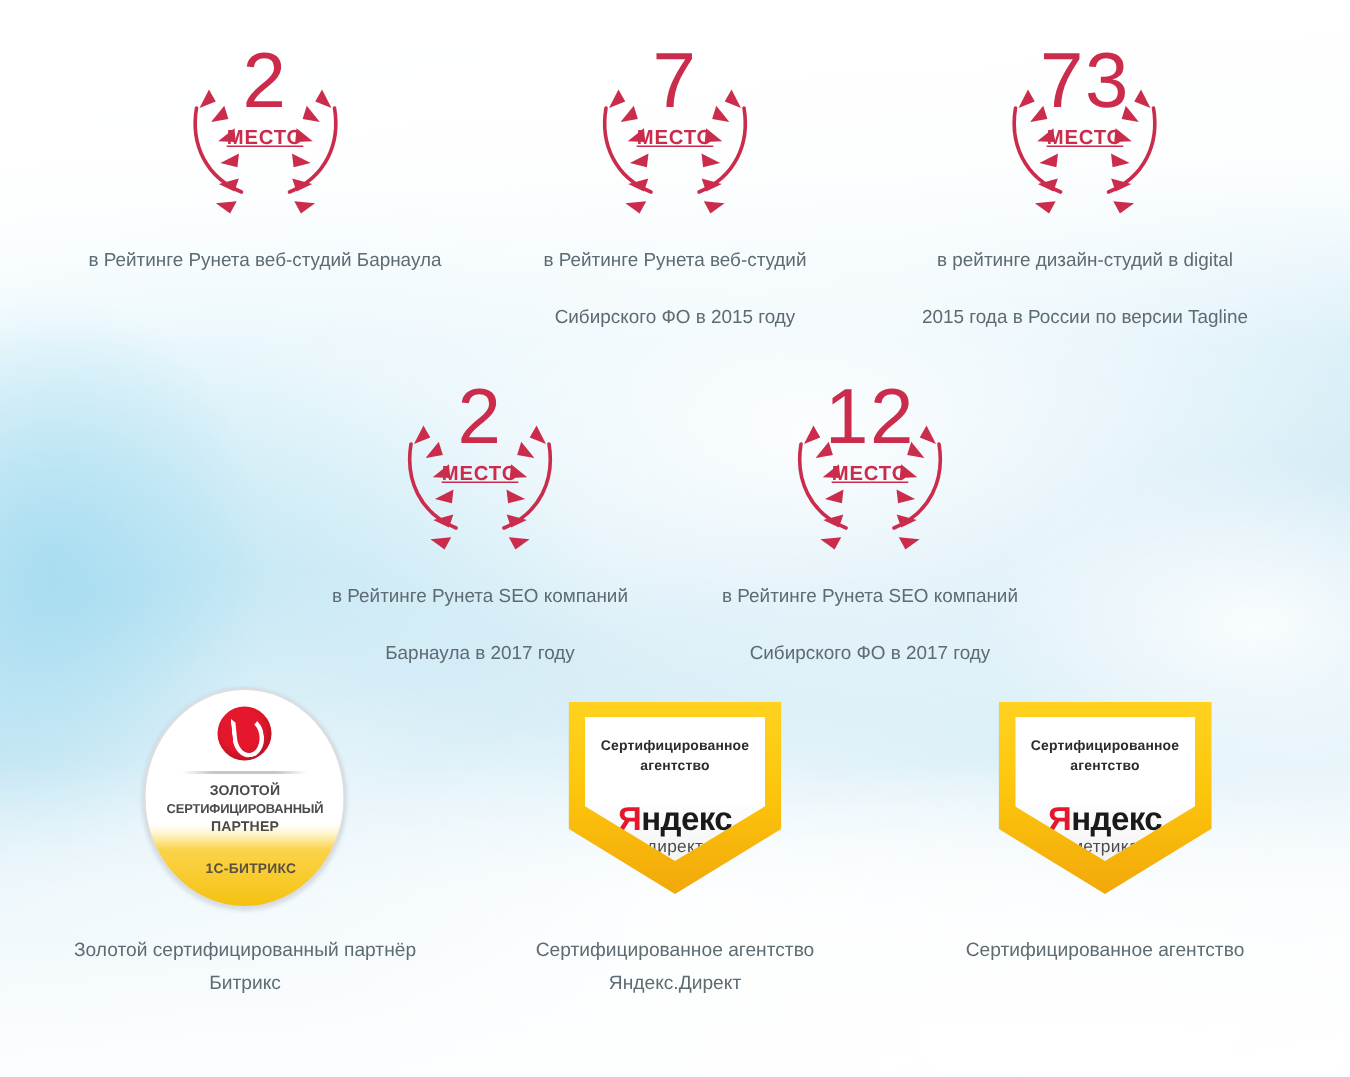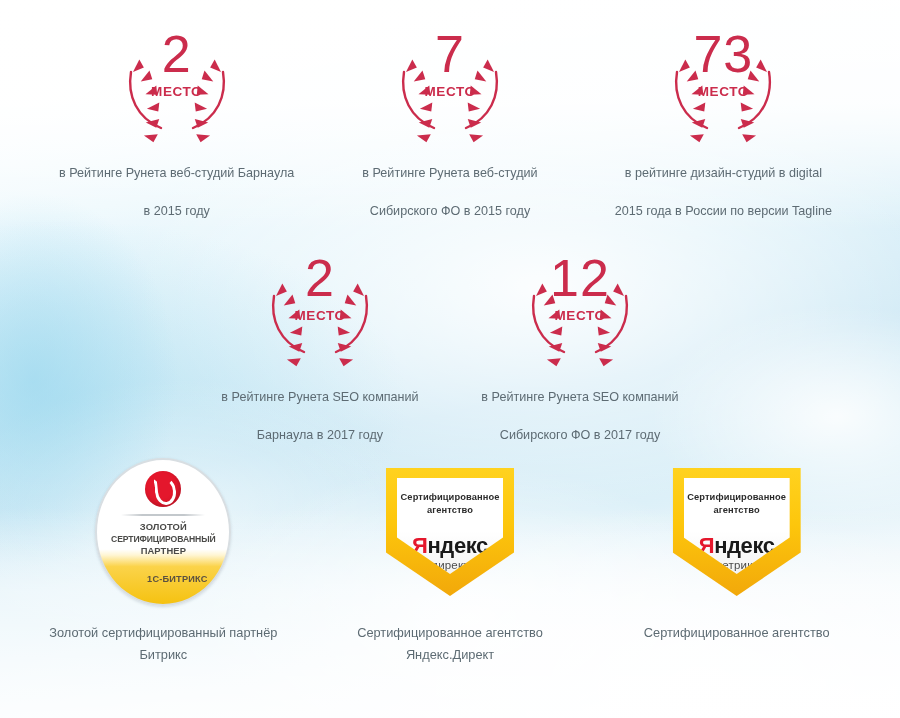--- a/index.html
+++ b/index.html
@@ -108,20 +108,21 @@
   .rank-word {
     position: absolute;
     left: 0;
     top: 58px;
     width: 168px;
     text-align: center;
     font-size: 13.5px;
     font-weight: bold;
     letter-spacing: 0.6px;
     color: #cb2c4c;
+    text-decoration: underline;
   }
 
   .award-caption {
     margin-top: 12px;
     font-size: 12.6px;
     line-height: 1.75;
     color: #5d6b73;
   }
   .award-caption .ln { display: block; white-space: nowrap; margin-top: 16px; }
 
@@ -195,33 +196,33 @@
     font-size: 9.4px;
     font-weight: bold;
     color: #4a4a48;
     line-height: 1.36;
     letter-spacing: 0.1px;
     text-transform: uppercase;
   }
   .bitrix-txt .l2 { font-size: 8.6px; letter-spacing: -0.1px; }
   .bitrix-brand {
     position: absolute;
-    left: 14px; bottom: 20px;
+    left: 4px; bottom: 20px;
     width: 100%;
     text-align: center;
     font-size: 9.2px;
     font-weight: bold;
     color: #5a5141;
     letter-spacing: 0.2px;
   }
 
   
   .ya-badge {
     position: relative;
-    width: 128px;
+    width: 142px;
     height: 128px;
   }
   .ya-shield {
     position: absolute;
     inset: 0;
     background: linear-gradient(180deg, #ffd21f 0%, #fdc60c 45%, #f2a80a 100%);
     clip-path: polygon(0% 0%, 100% 0%, 100% 66%, 50% 100%, 0% 66%);
     box-shadow: 0 1px 4px rgba(60,80,95,0.2);
   }
   .ya-inner {
@@ -297,21 +298,20 @@
             </g>
             <path d="M38,46 C34,70 44,92 68,102" fill="none" stroke="#cb2c4c" stroke-width="2.4" stroke-linecap="round"></path>
             <path d="M130,46 C134,70 124,92 100,102" fill="none" stroke="#cb2c4c" stroke-width="2.4" stroke-linecap="round"></path>
           </svg>
           <div class="rank-num">2</div>
           <div class="rank-word">МЕСТО</div>
         </div>
       </div>
       <div class="award-caption">
         <span class="ln">в Рейтинге Рунета веб-студий Барнаула</span>
-        <span class="ln">в 2015 году</span>
       </div>
     </div>
 
     <div class="award">
       <div class="wreath-wrap">
         <div class="wreath">
           <svg viewBox="0 0 168 120" aria-hidden="true">
             <g fill="#cb2c4c">
               <g transform="translate(40,46)">
                 <path d="M0,0 l13,-5 -2,9 z" transform="rotate(-42)"></path>

